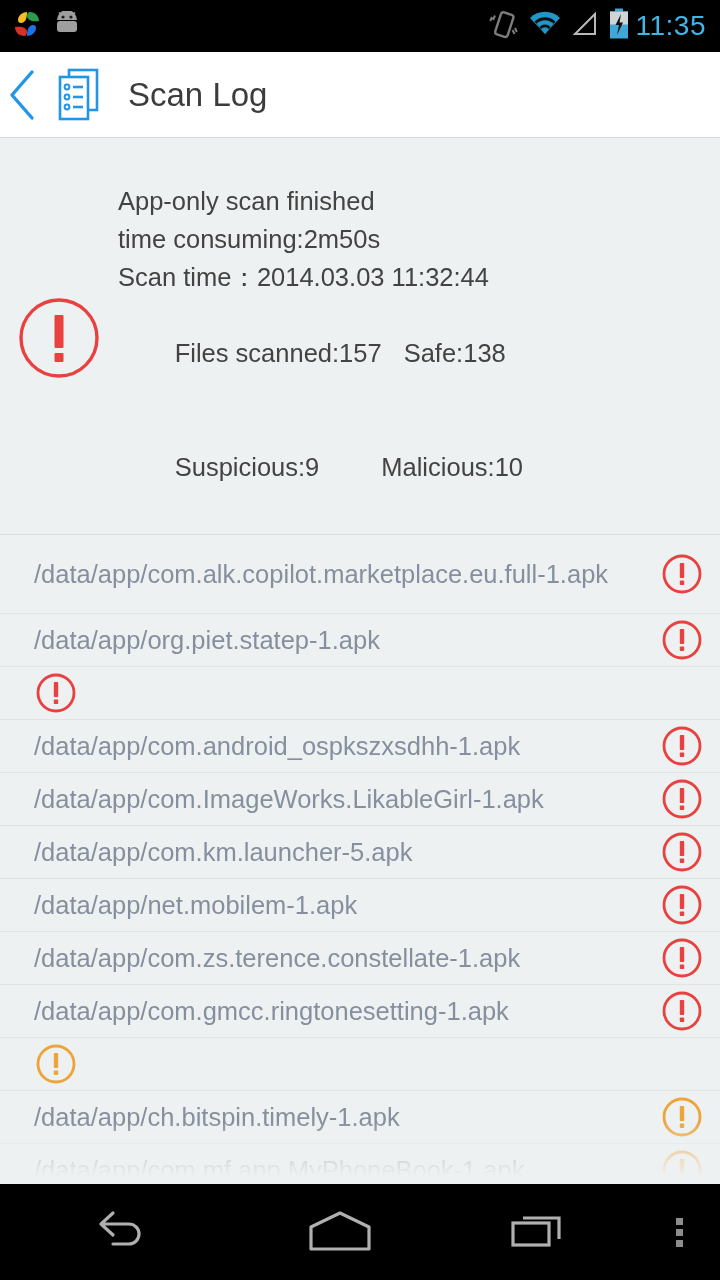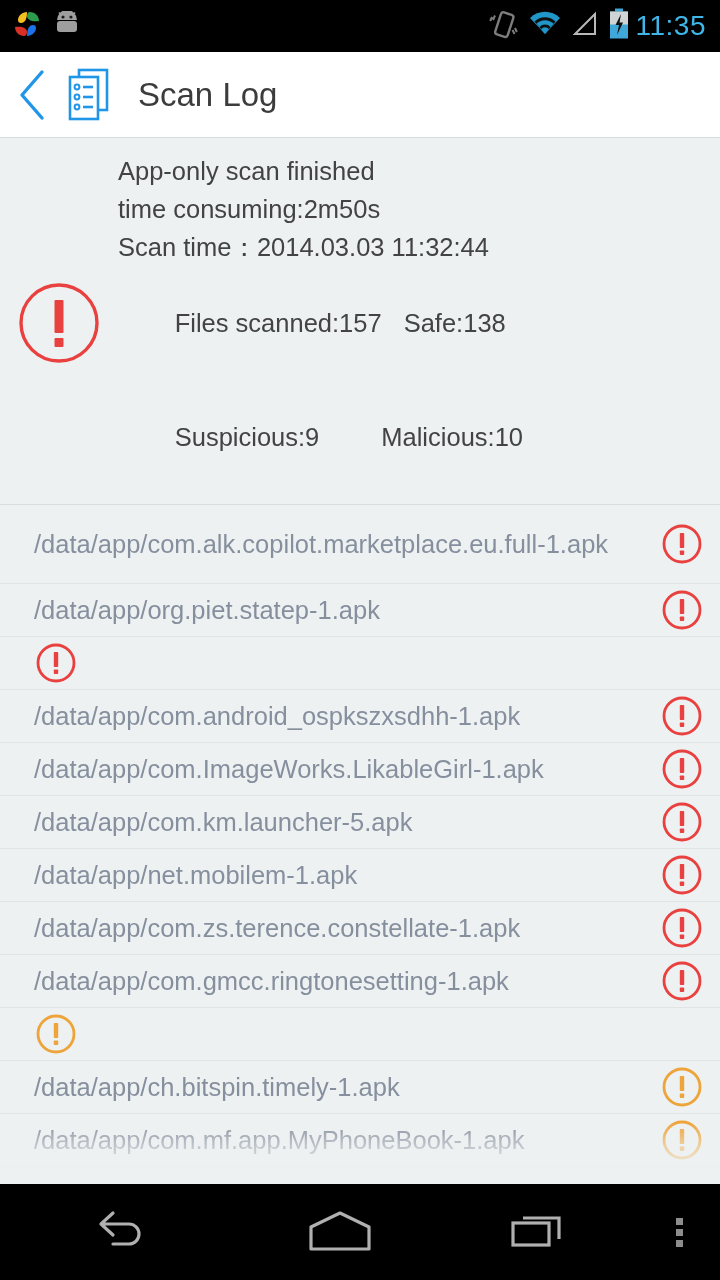--- a/index.html
+++ b/index.html
@@ -19,39 +19,39 @@
   .sb-left { display: flex; align-items: center; gap: 10px; }
   .sb-right { margin-left: auto; display: flex; align-items: center; gap: 9px; }
   .sb-clock {
     color: #3fb6e8; font-size: 28px; letter-spacing: 0.5px;
     font-family: "Liberation Sans", sans-serif; margin-left: 6px;
   }
 
   
   .actionbar {
     height: 86px; flex: 0 0 86px; background: #ffffff;
-    display: flex; align-items: center; padding-left: 10px;
+    display: flex; align-items: center; 
     border-bottom: 1px solid #d9dcdc;
   }
   .back-chevron { width: 46px; height: 62px; display:flex; align-items:center; justify-content:center; cursor:pointer; }
   .applog-icon { width: 56px; height: 62px; display:flex; align-items:center; justify-content:center; margin-left: 4px; }
   .ab-title {
     font-size: 33px; color: #3c3c3c; margin-left: 22px;
     font-family: "Liberation Sans", sans-serif; font-weight: 400;
   }
 
   
   .summary {
     background: #eef1f1; padding: 14px 0 10px 0;
     display: flex; align-items: center;
     border-bottom: 1px solid #dadddd;
     flex: 0 0 auto;
   }
   .summary-icon { width: 118px; flex: 0 0 118px; display: flex; justify-content: center; align-items: center; }
-  .summary-lines { flex: 1; }
+  .summary-lines { flex: 1; margin-top: 30px; }
   .summary-lines .ln {
     font-size: 25.5px; color: #434343; line-height: 38px;
     white-space: pre; font-family: "Liberation Sans", sans-serif;
   }
   .ln .gap { display: inline-block; width: 22px; }
   .ln .gap-wide { display: inline-block; width: 62px; }
 
   
   .listwrap { flex: 1; position: relative; overflow: hidden; background: #eef1f1; }
   .row {

